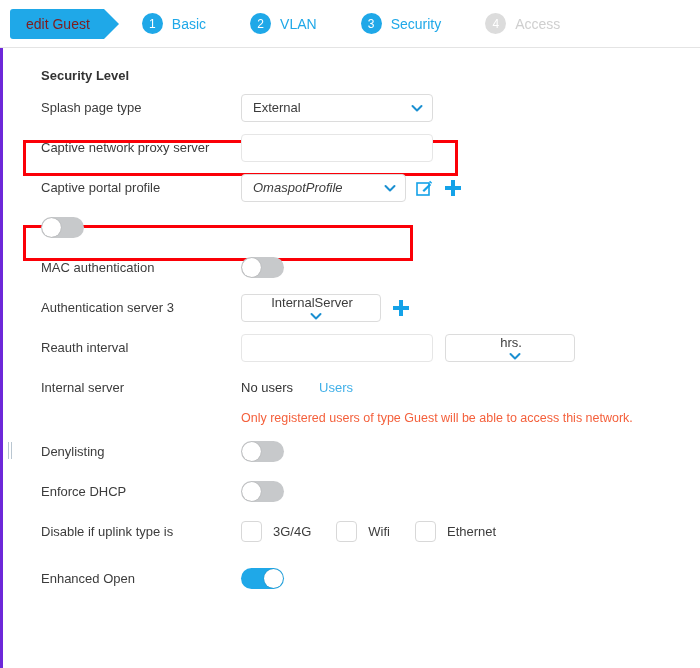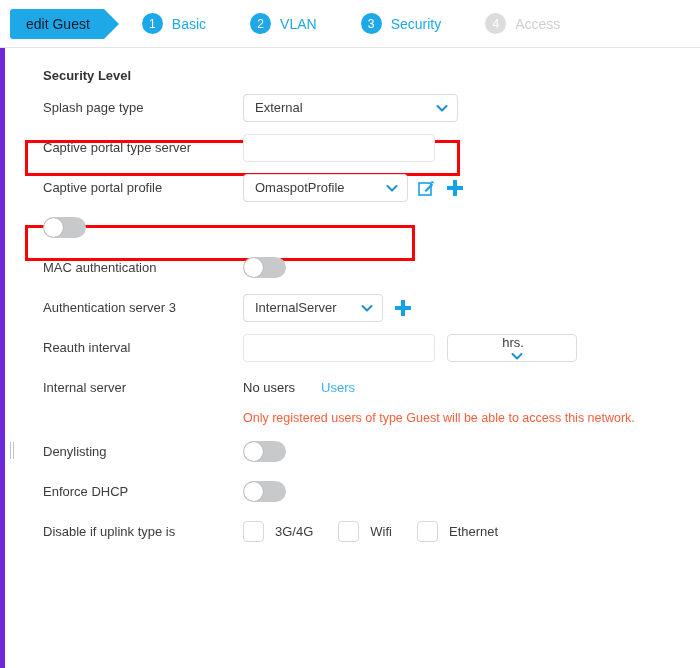--- a/index.html
+++ b/index.html
@@ -23,21 +23,21 @@
     height: 47px;
     border-bottom: 1px solid #e4e4e4;
     display: flex;
     align-items: center;
     background: #ffffff;
   }
   .edit-tag {
     margin-left: 10px;
     height: 30px;
     background: #1fa8e8;
-    color: #0f172a;
+    color: #7f1d1d;
     font-size: 14px;
     display: flex;
     align-items: center;
     padding: 0 14px 0 16px;
     position: relative;
     border-radius: 3px 0 0 3px;
     min-width: 92px;
     box-sizing: border-box;
   }
   .edit-tag::after {
@@ -81,21 +81,21 @@
     background: #dcdcdc;
     color: #ffffff;
   }
   .step.disabled .step-label {
     color: #cfcfcf;
   }
 
   
   .panel {
     position: relative;
-    border-left: 5px solid #6d28d9;
+    border-left: 3px solid #6d28d9;
     height: 621px;
     box-sizing: border-box;
     padding: 0;
   }
   .drag-handle {
     position: absolute;
     left: 3px;
     top: 394px;
     width: 8px;
     height: 17px;
@@ -153,23 +153,23 @@
     border-radius: 4px;
     background: #ffffff;
     display: flex;
     align-items: center;
     justify-content: space-between;
     padding: 0 9px 0 11px;
     box-sizing: border-box;
     font-size: 13px;
     color: #3c3c3c;
   }
-  .select.w-splash  { width: 215px; }
-  .select.w-profile { width: 165px; }
-  .select.w-auth    { width: 140px; }
+  .select.w-splash  { width: 192px; }
+  .select.w-profile { width: 165px; font-style: italic; }
+  .select.w-auth    { width: 140px; flex-direction: column; }
   .select.w-unit    { width: 78px; }
 
   .chev {
     width: 12px;
     height: 12px;
     margin-left: 8px;
     flex: none;
   }
   .chev svg { display: block; }
 
@@ -298,21 +298,21 @@
               <path d="M1.5 4 L6 8.5 L10.5 4" stroke="#1a8fd1" stroke-width="2" fill="none" stroke-linecap="round" stroke-linejoin="round"></path>
             </svg>
         </span>
       </div>
     </div>
   </div>
 
   <div class="spacer-sm"></div>
 
   <div class="row">
-    <div class="label">Captive portal type server</div>
+    <div class="label">Captive network proxy server</div>
     <div class="control">
       <input class="text-input" type="text" placeholder="" style="">
     </div>
   </div>
 
   <div class="spacer-sm"></div>
 
   <div class="row">
     <div class="label">Captive portal profile</div>
     <div class="control">
@@ -441,14 +441,22 @@
         <span class="cb-label">Ethernet</span>
       </div>
     </div>
   </div>
 
   <div class="spacer-sm"></div>
 
 
   <div class="spacer-sm"></div>
 
+  <div class="row">
+    <div class="label">Enhanced Open</div>
+    <div class="control">
+      <div class="toggle on">
+          <div class="knob"></div>
+        </div>
+    </div>
+  </div>
 
 </div>
 
 </body></html>

